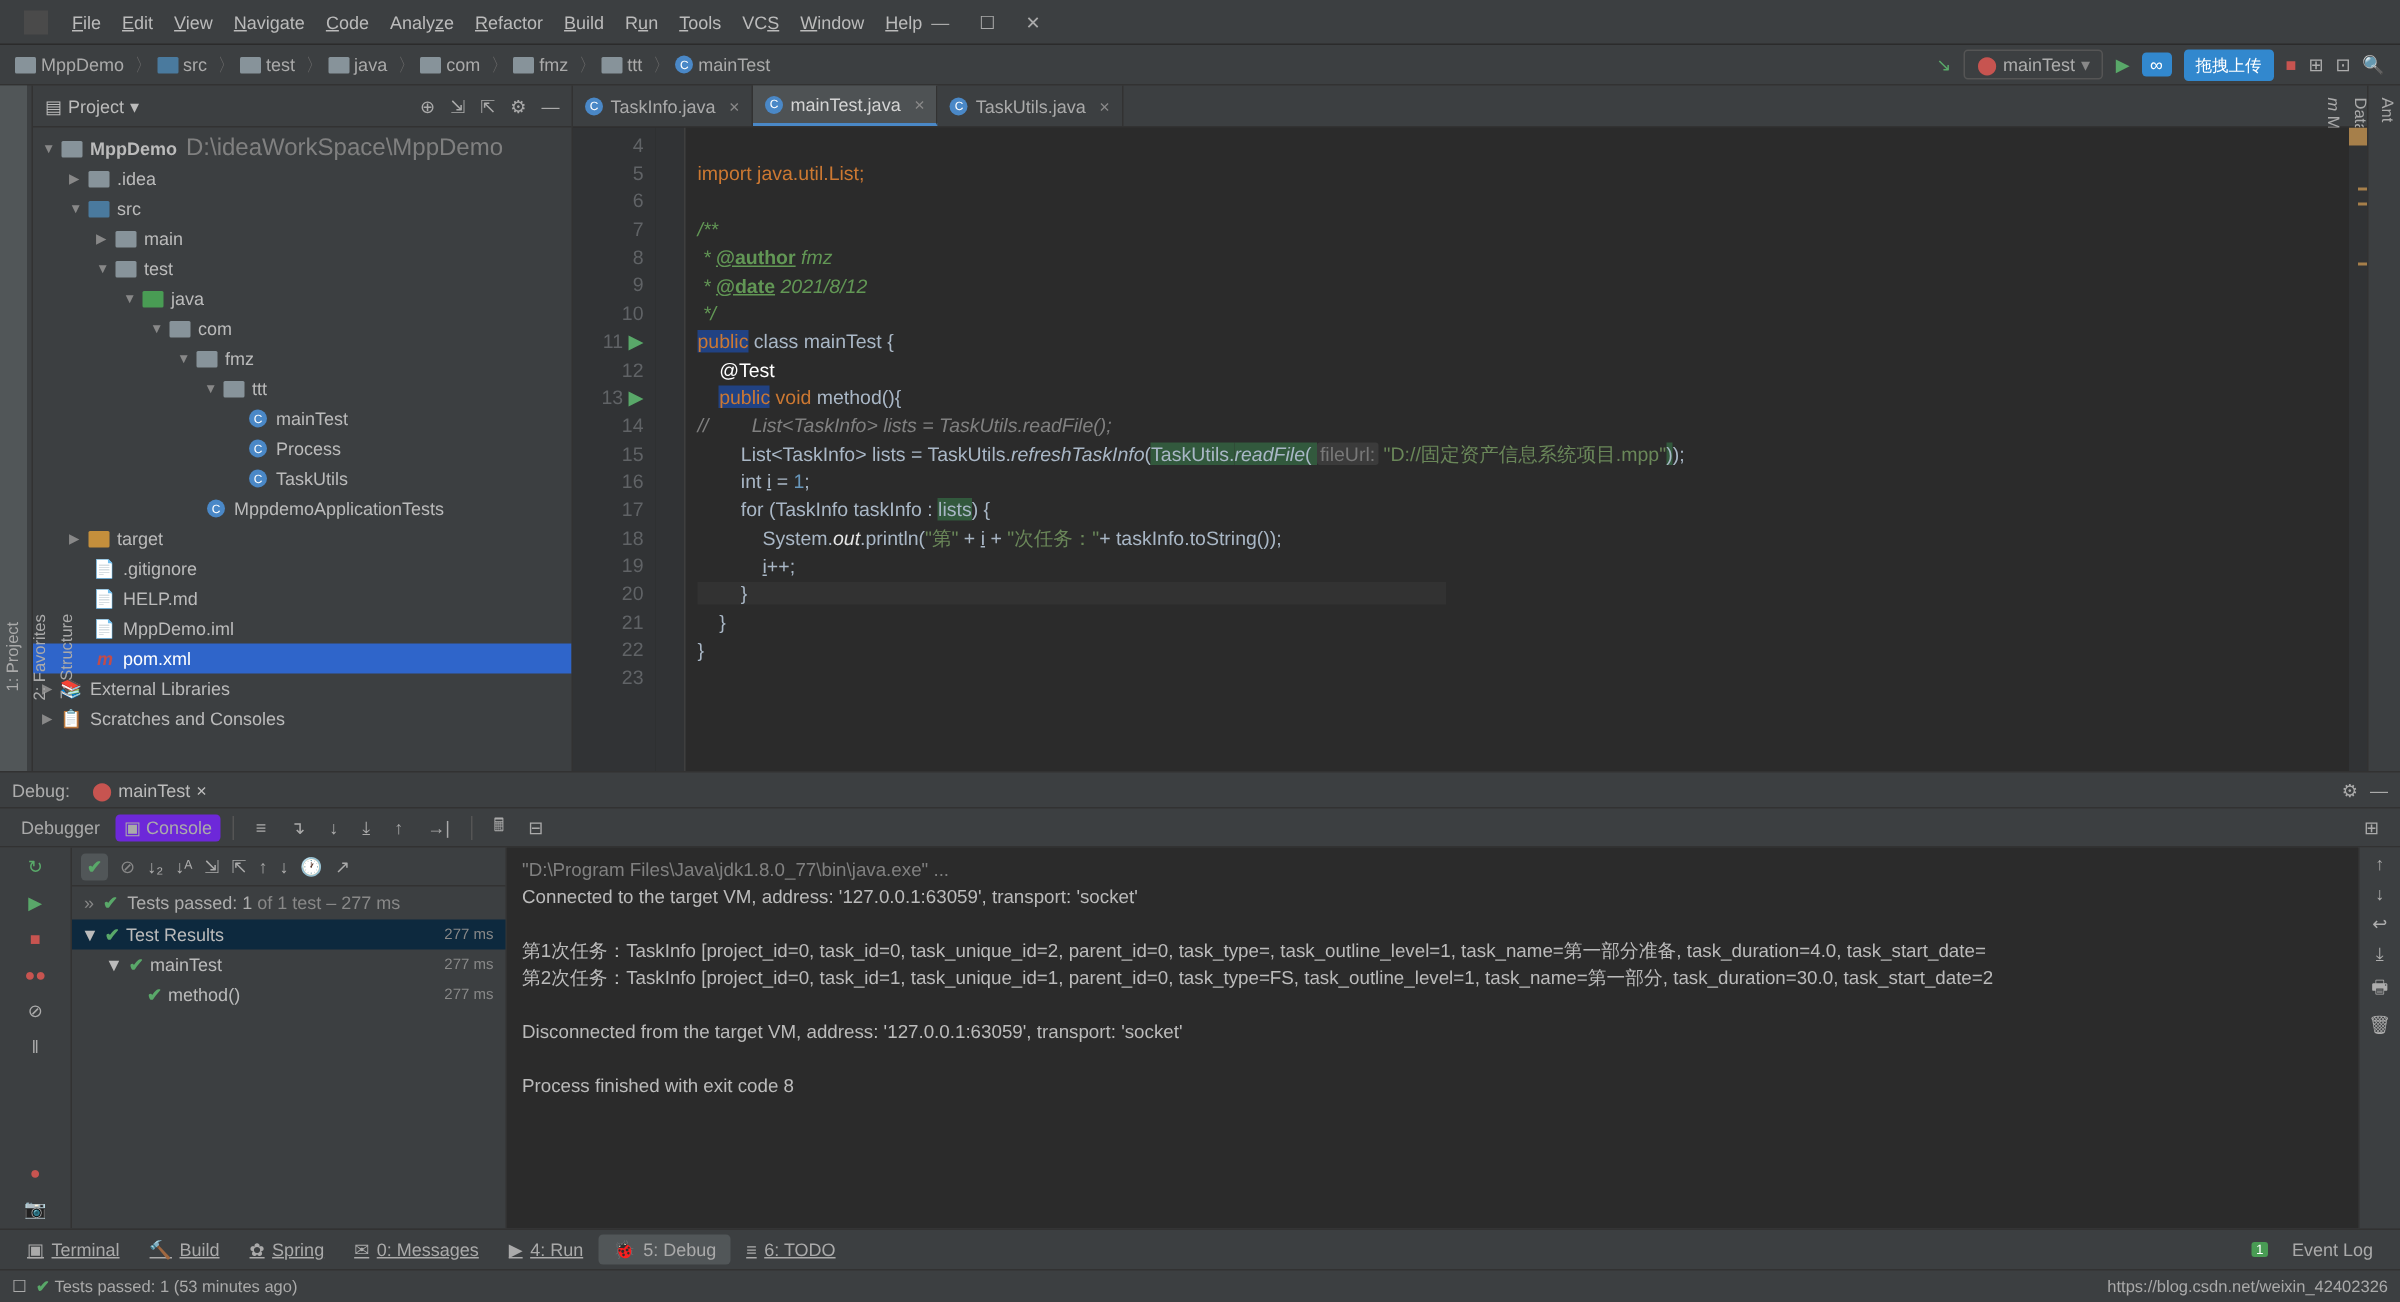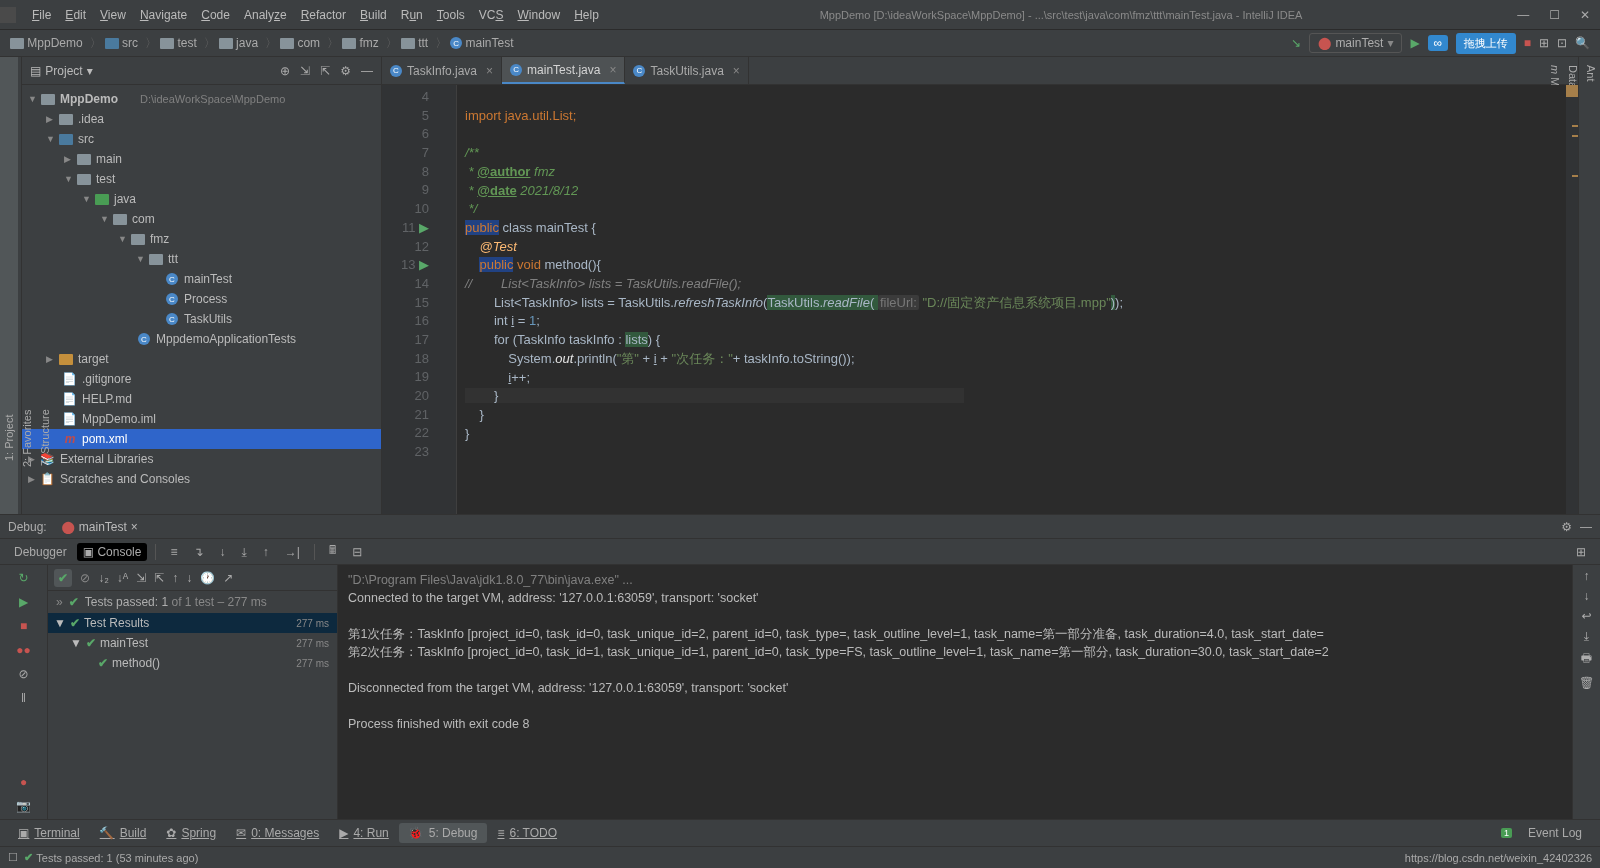--- a/index.html
+++ b/index.html
@@ -1,17 +1,17 @@
 <!DOCTYPE html>
 <html><head>
 <meta charset="utf-8">
 <style>
 * { margin:0; padding:0; box-sizing:border-box; font-family:"Segoe UI",Arial,sans-serif; }
 body { background:#2b2b2b; color:#adadad; font-size:12px; width:1600px; height:868px; overflow:hidden; position:relative; }
-.titlebar { height:30px; background:#3c3f41; display:flex; align-items:center; padding:0 0; border-bottom:1px solid #2b2b2b; }
+.titlebar { height:30px; background:#3c3f41; display:flex; align-items:center; padding:0 16px; border-bottom:1px solid #2b2b2b; }
 .titlebar .logo { width:16px; height:16px; background:#4a4a4a; margin-right:10px; }
 .menu-items { display:flex; gap:2px; }
 .menu-items span { padding:4px 6px; color:#bbb; cursor:pointer; }
 .menu-items span u { text-decoration:underline; }
 .title-center { flex:1; text-align:center; color:#8a8a8a; font-size:11px; }
 .win-controls { display:flex; gap:20px; padding-right:10px; }
 .win-controls span { color:#aaa; cursor:pointer; }
 .nav-bar { height:27px; background:#3c3f41; display:flex; align-items:center; padding:0 10px; border-bottom:1px solid #323232; }
 .crumb { display:flex; align-items:center; margin-right:4px; color:#aaa; }
 .crumb-sep { color:#666; margin:0 3px; }
@@ -25,56 +25,56 @@
 .right-gutter .tab { padding:8px 3px; color:#aaa; font-size:11px; }
 .project-panel { width:360px; background:#3c3f41; border-right:1px solid #323232; display:flex; flex-direction:column; }
 .proj-header { height:28px; display:flex; align-items:center; padding:0 8px; border-bottom:1px solid #323232; }
 .proj-header .title { color:#bbb; display:flex; align-items:center; gap:4px; }
 .proj-header .tools { margin-left:auto; display:flex; gap:10px; color:#aaa; }
 .tree { flex:1; overflow:auto; padding:4px 0; }
 .tree-item { display:flex; align-items:center; height:20px; padding-left:6px; color:#bbb; cursor:pointer; white-space:nowrap; }
 .tree-item.selected { background:#2f65ca; color:#fff; }
 .tree-item .arrow { width:12px; color:#888; font-size:9px; }
 .tree-item .icon { width:16px; height:16px; margin-right:4px; display:inline-flex; align-items:center; justify-content:center; }
-.tree-item .dim { color:#808080; margin-left:22px; font-size:11px; }
+.tree-item .dim { color:#808080; margin-left:6px; font-size:16px; }
 .editor-area { flex:1; display:flex; flex-direction:column; min-width:0; }
 .editor-tabs { height:28px; background:#3c3f41; display:flex; border-bottom:1px solid #323232; }
 .ed-tab { height:100%; padding:0 8px; display:flex; align-items:center; gap:5px; border-right:1px solid #323232; color:#aaa; cursor:pointer; }
 .ed-tab.active { background:#4e5254; color:#d4d4d4; border-bottom:2px solid #4a88c7; }
 .ed-tab .close { color:#888; margin-left:4px; }
 .code-area { flex:1; display:flex; background:#2b2b2b; overflow:hidden; position:relative; font-family:"JetBrains Mono",Consolas,monospace; font-size:13px; min-height:0; }
 .gutter { width:55px; background:#313335; color:#606366; text-align:right; padding:3px 8px 0 0; line-height:18.7px; }
 .gutter div { height:18.7px; }
 .fold-col { width:20px; background:#313335; border-right:1px solid #3f3f3f; }
 .code { flex:1; padding:3px 8px; white-space:pre; line-height:18.7px; color:#a9b7c6; overflow:hidden; }
 .kw { color:#cc7832; }
 .str { color:#6a8759; }
 .cmt { color:#808080; font-style:italic; }
-.ann { color:#fdba74;font-style:italic; }
+.ann { color:#ffffff; }
 .ital { font-style:italic; }
 .doc { color:#629755; font-style:italic; }
 .doctag { color:#629755; font-weight:bold; text-decoration:underline; }
 .num { color:#6897bb; }
 .field { color:#e5e5e5; }
 .param-hint { background:#3b3b3b; color:#787878; padding:0 2px; border-radius:2px; font-style:normal; }
 .hl-box { background:#214283; }
 .hl-word { background:#32593d; }
 .caret-line { background:#323232; }
 .minimap { width:12px; background:#313335; position:relative; }
 .minimap .warn { position:absolute; right:0; width:6px; height:2px; background:#a67f4a; }
 .minimap .top-box { position:absolute; top:0; right:0; width:12px; height:12px; background:#a67f4a; }
 .breadcrumb-bar { height:24px; background:#3c3f41; border-top:1px solid #323232; display:flex; align-items:center; padding:0 20px; color:#999; font-size:11px; }
 .breadcrumb-bar .sep { margin:0 8px; color:#666; }
 .bottom-block { position:absolute; left:0; right:0; bottom:49px; height:305px; background:#3c3f41; border-top:1px solid #323232; display:flex; flex-direction:column; }
 .debug-hdr { height:24px; display:flex; align-items:center; padding:0 8px; border-bottom:1px solid #323232; }
 .debug-tab { padding:2px 8px; display:flex; align-items:center; gap:4px; color:#bbb; }
 .debug-hdr .tools { margin-left:auto; display:flex; gap:8px; color:#aaa; }
 .debug-toolbar { height:26px; display:flex; align-items:center; padding:0 8px; gap:4px; border-bottom:1px solid #323232; }
 .tb-btn { padding:2px 6px; color:#aaa; cursor:pointer; }
-.tb-btn.sel { background:#000000; border-radius:3px; }
+.tb-btn.sel { background:#6d28d9; border-radius:3px; }
 .tb-sep { width:1px; height:16px; background:#555; margin:0 4px; }
 .debug-body { flex:1; display:flex; min-height:0; }
 .debug-left { width:48px; background:#3c3f41; display:flex; flex-direction:column; padding:4px 0; gap:6px; align-items:center; border-right:1px solid #323232; }
 .debug-left .ico { width:18px; height:18px; display:flex; align-items:center; justify-content:center; color:#aaa; cursor:pointer; }
 .tests-panel { width:290px; border-right:1px solid #323232; display:flex; flex-direction:column; }
 .tests-bar { height:26px; display:flex; align-items:center; padding:0 6px; gap:8px; color:#aaa; border-bottom:1px solid #323232; }
 .tests-status { padding:4px 8px; display:flex; align-items:center; gap:6px; }
 .tests-tree { flex:1; }
 .tr-row { display:flex; align-items:center; height:20px; padding-left:6px; color:#bbb; justify-content:space-between; padding-right:8px; }
 .tr-row.sel { background:#0d293e; }
@@ -107,23 +107,20 @@
     <span><u>C</u>ode</span>
     <span>Analy<u>z</u>e</span>
     <span><u>R</u>efactor</span>
     <span><u>B</u>uild</span>
     <span>R<u>u</u>n</span>
     <span><u>T</u>ools</span>
     <span>VC<u>S</u></span>
     <span><u>W</u>indow</span>
     <span><u>H</u>elp</span>
   </div>
-  <div class="title-center">
-    <span>MppDemo [D:\ideaWorkSpace\MppDemo]</span> <span>- ...\src\test\java\com\fmz\ttt\mainTest.java - IntelliJ IDEA</span>
-  </div>
   <div class="win-controls">
     <span>—</span>
     <span>☐</span>
     <span>✕</span>
   </div>
 </div>
 
 <div class="nav-bar">
   <span class="crumb"><span class="folder-icon"></span>&nbsp;<span>MppDemo</span></span>
     <span class="crumb-sep">〉</span>

